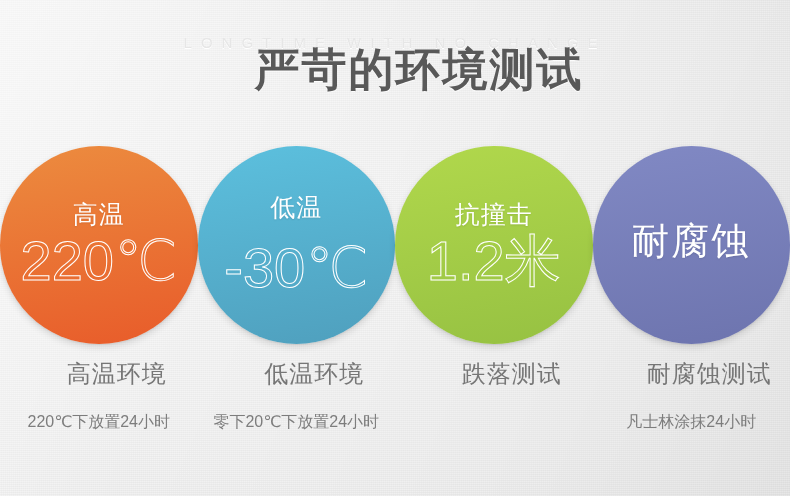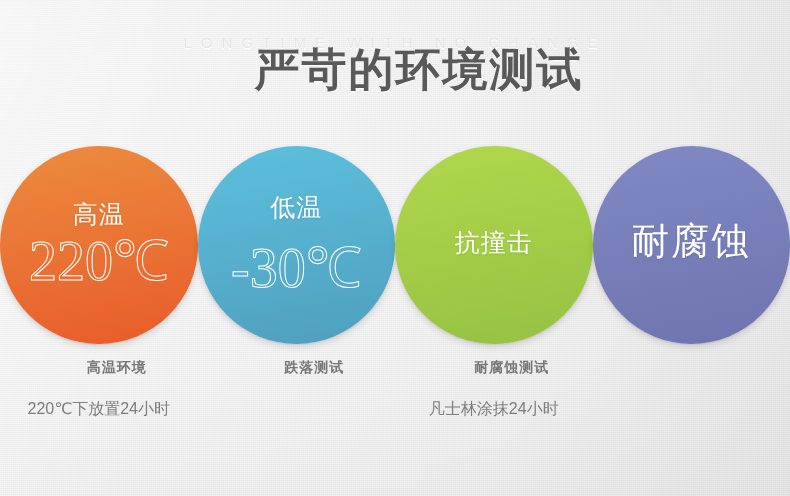--- a/index.html
+++ b/index.html
@@ -77,21 +77,20 @@
   }
 
   .circle-row {
     position: absolute;
     top: 145px;
     left: 0;
     width: 636px;
     height: 200px;
     display: flex;
     z-index: 3;
-    font-family: Liberation Serif, serif;
   }
 
   .circle-cell {
     width: 197.5px;
     height: 200px;
     display: flex;
     align-items: center;
     justify-content: center;
     position: relative;
   }
@@ -144,25 +143,25 @@
     display: flex;
     z-index: 3;
   }
 
   .caption-cell {
     width: 197.5px;
     text-align: center;
   }
 
   .cap-title {
-    font-size: 14px;
+    font-size: 24px;
     color: #767676;
     line-height: 1.35;
     letter-spacing: 1px;
-    font-weight: 700;
+    font-weight: 400;
     padding-left: 36px;
   }
 
   .cap-sub {
     font-size: 16px;
     color: #7d7d7d;
     line-height: 1.45;
     margin-top: 20px;
     letter-spacing: 0px;
     font-weight: 400;
@@ -191,40 +190,47 @@
     <div class="circle-cell">
       <div class="circle" id="circle-1" style="background: linear-gradient(170deg, rgb(92, 192, 222) 0%, rgb(79, 159, 189) 100%); gap: 14px;">
         <div class="c-top">低温</div>
         <div class="c-big">-30℃</div>
       </div>
     </div>
 
     <div class="circle-cell">
       <div class="circle" id="circle-2" style="background: linear-gradient(170deg, rgb(177, 216, 76) 0%, rgb(150, 193, 66) 100%);">
         <div class="c-top">抗撞击</div>
+        <div class="c-big">1.2米</div>
       </div>
     </div>
 
     <div class="circle-cell">
       <div class="circle single" id="circle-3" style="background: linear-gradient(170deg, rgb(129, 137, 196) 0%, rgb(109, 116, 174) 100%);">
         <div class="c-top">耐腐蚀</div>
       </div>
     </div>
 
   </div>
 
   <div class="captions">
 
     <div class="caption-cell">
       <div class="cap-title">高温环境</div>
       <div class="cap-sub" id="cap-lines-0">
           <div>220℃下放置24小时</div>
         </div>
     </div>
 
+    <div class="caption-cell">
+      <div class="cap-title">低温环境</div>
+      <div class="cap-sub" id="cap-lines-1">
+          <div>零下20℃下放置24小时</div>
+        </div>
+    </div>
 
     <div class="caption-cell">
       <div class="cap-title">跌落测试</div>
     </div>
 
     <div class="caption-cell">
       <div class="cap-title">耐腐蚀测试</div>
       <div class="cap-sub" id="cap-lines-3">
           <div>凡士林涂抹24小时</div>
         </div>

